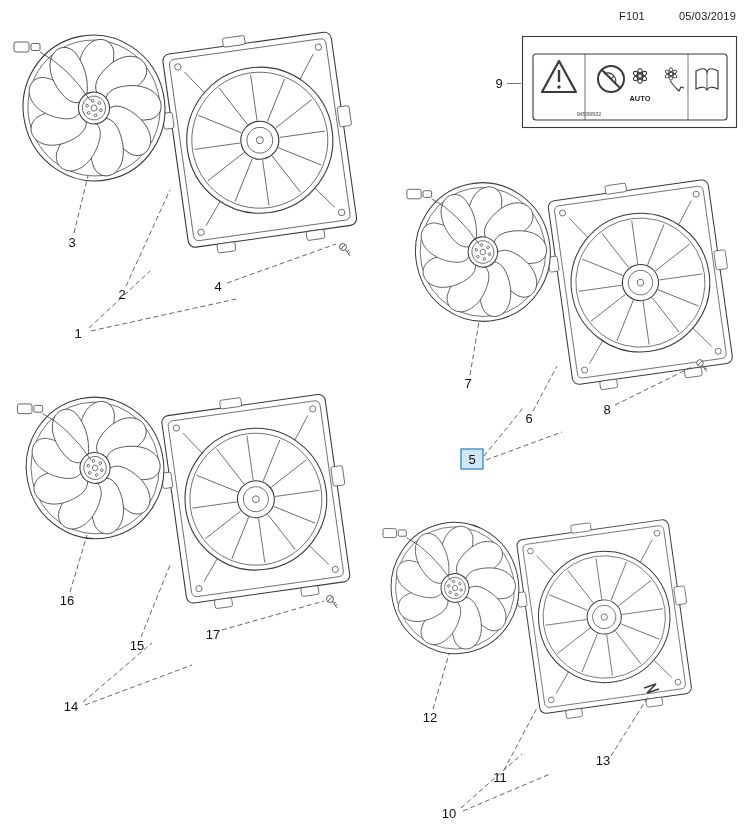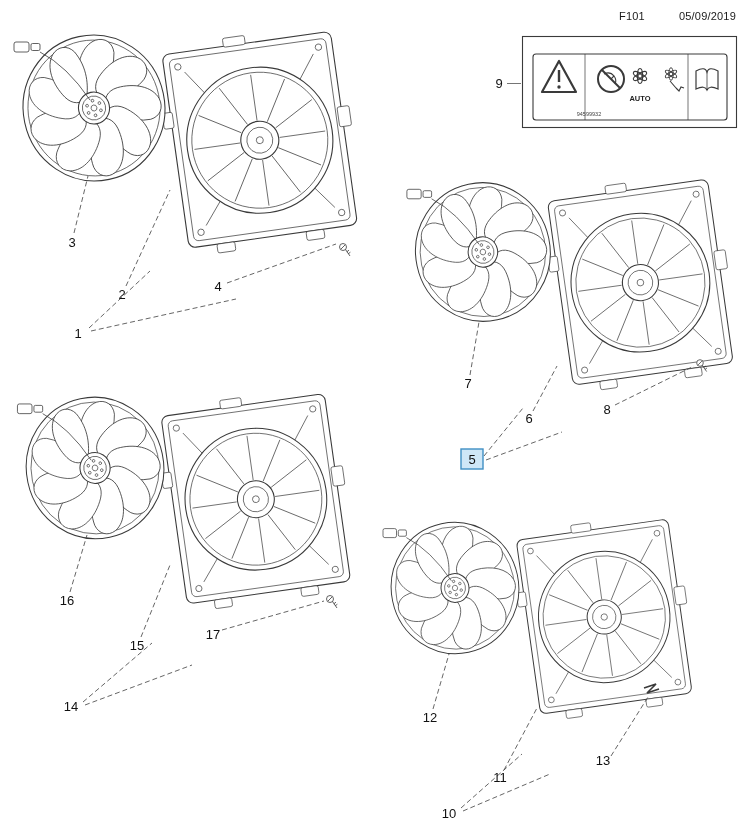--- a/index.html
+++ b/index.html
@@ -17,21 +17,21 @@
   .codetxt { font-family:"Liberation Sans", sans-serif; font-size:5.5px; fill:#444; text-anchor:middle; }
   .hl { fill:#cfe7f7; stroke:#3f8fc4; stroke-width:1.4; }
 </style>
 </head>
 <body>
 
 <div class="stage">
 
   <div class="hdr">
     <span>F101</span>
-    <span>05/09/2019</span>
+    <span>05/03/2019</span>
   </div>
 
   <svg class="diagram" width="749" height="834" viewBox="0 0 749 834">
 
     <defs>
       <path id="bladeP" d="M 3,-12 C 14,-18 28,-30 32,-50 C 33,-60 26,-67 16,-66 C 2,-64 -8,-48 -10,-30 C -11,-19 -5,-13 3,-12 Z" fill="#ffffff" stroke="#3a3a3a" stroke-width="0.8"></path>
 
       <g id="fanunit">
         <circle r="73" fill="#ffffff" stroke="#3a3a3a" stroke-width="1.1"></circle>
         <circle r="68" fill="none" stroke="#3a3a3a" stroke-width="0.7"></circle>

